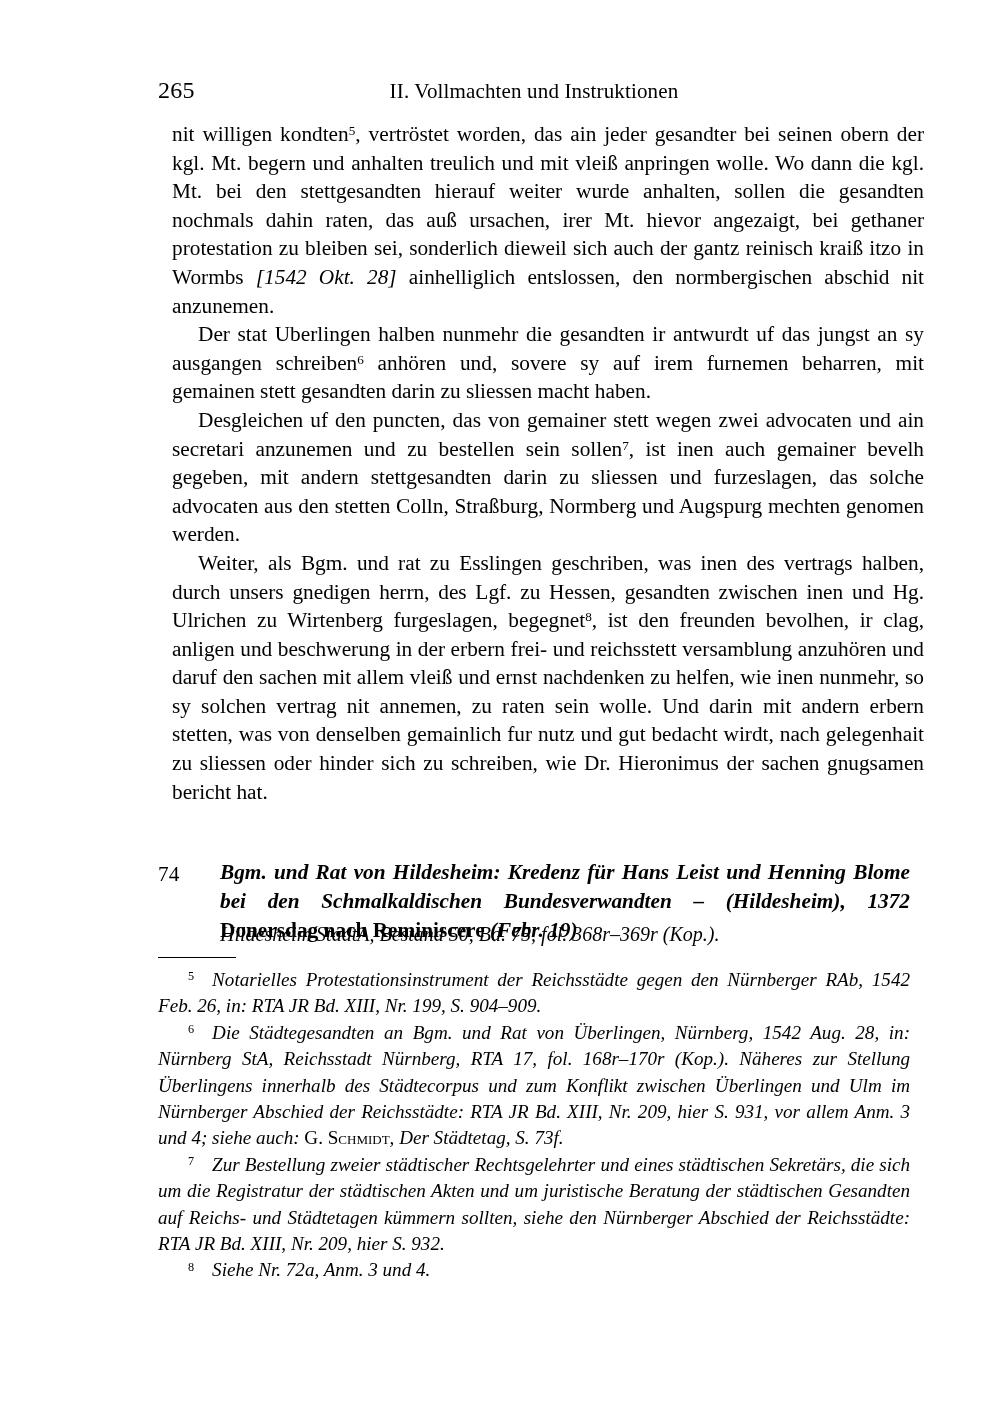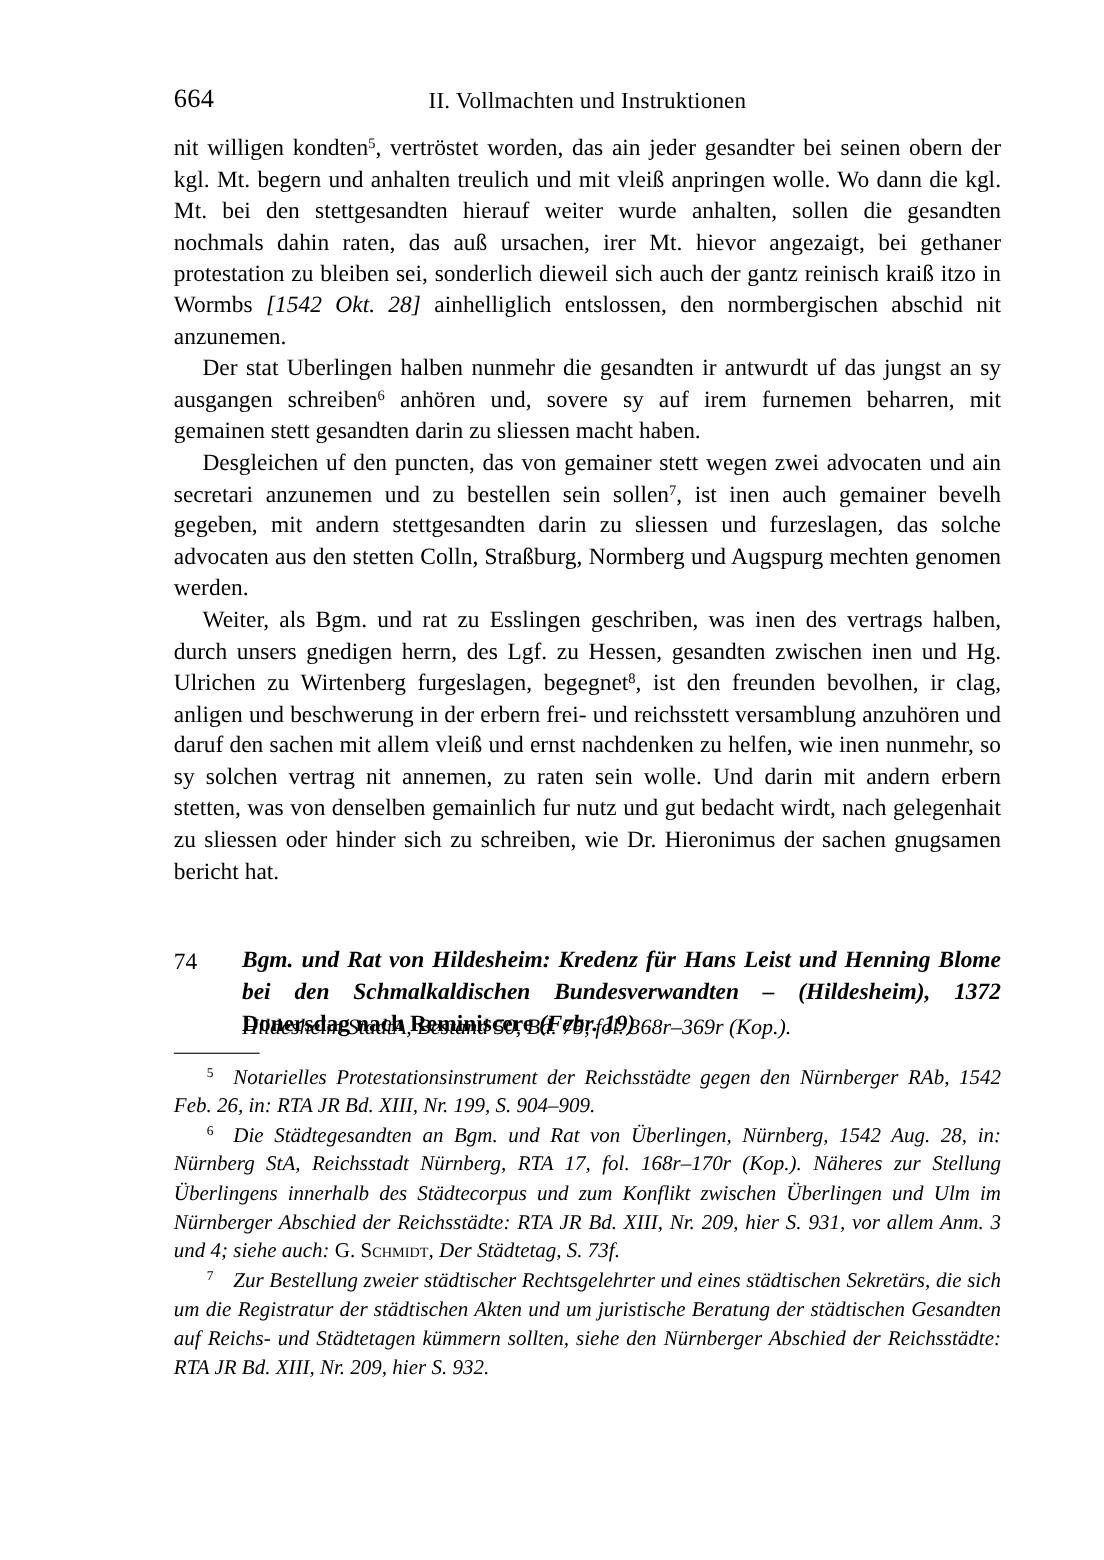--- a/index.html
+++ b/index.html
@@ -47,21 +47,21 @@
     width: 752px;
     text-align: center;
     font-size: 21px;
     line-height: 26px;
     letter-spacing: 0.15px;
   }
 
   
   .bodyblock {
     position: absolute;
-    left: 158px;
+    left: 172px;
     top: 120px;
     width: 752px;
   }
   p.para {
     margin: 0;
     font-size: 21.3px;
     line-height: 28.6px;
     text-align: justify;
     text-justify: inter-word;
     hyphens: none;
@@ -157,21 +157,21 @@
   p.fn.last {
     text-align: left;
   }
 </style>
 </head>
 <body>
 
 <div class="page">
 
   <div class="running-head">
-    <span class="folio">664</span>
+    <span class="folio">265</span>
     <span class="head-title">II. Vollmachten und Instruktionen</span>
   </div>
 
   <div class="bodyblock" id="body-block">
       <p class="para"><span>nit willigen kondten</span><sup>5</sup><span>, vertröstet worden, das ain jeder gesandter bei seinen obern der kgl. Mt. begern und anhalten treulich und mit vleiß anpringen wolle. Wo dann die kgl. Mt. bei den stettgesandten hierauf weiter wurde anhalten, sollen die gesandten nochmals dahin raten, das auß ursachen, irer Mt. hievor angezaigt, bei gethaner protestation zu bleiben sei, sonderlich dieweil sich auch der gantz reinisch kraiß itzo in Wormbs </span><span class="it">[1542 Okt. 28]</span><span> ainhelliglich entslossen, den normbergischen abschid nit anzunemen.</span></p>
       <p class="para indent"><span>Der stat Uberlingen halben nunmehr die gesandten ir antwurdt uf das jungst an sy ausgangen schreiben</span><sup>6</sup><span> anhören und, sovere sy auf irem furnemen beharren, mit gemainen stett gesandten darin zu sliessen macht haben.</span></p>
       <p class="para indent"><span>Desgleichen uf den puncten, das von gemainer stett wegen zwei advocaten und ain secretari anzunemen und zu bestellen sein sollen</span><sup>7</sup><span>, ist inen auch gemainer bevelh gegeben, mit andern stettgesandten darin zu sliessen und furzeslagen, das solche advocaten aus den stetten Colln, Straßburg, Normberg und Augspurg mechten genomen werden.</span></p>
       <p class="para indent"><span>Weiter, als Bgm. und rat zu Esslingen geschriben, was inen des vertrags halben, durch unsers gnedigen herrn, des Lgf. zu Hessen, gesandten zwischen inen und Hg. Ulrichen zu Wirtenberg furgeslagen, begegnet</span><sup>8</sup><span>, ist den freunden bevolhen, ir clag, anligen und beschwerung in der erbern frei- und reichsstett versamblung anzuhören und daruf den sachen mit allem vleiß und ernst nachdenken zu helfen, wie inen nunmehr, so sy solchen vertrag nit annemen, zu raten sein wolle. Und darin mit andern erbern stetten, was von denselben gemainlich fur nutz und gut bedacht wirdt, nach gelegenhait zu sliessen oder hinder sich zu schreiben, wie Dr. Hieronimus der sachen gnugsamen bericht hat.</span></p>
     </div>
 
@@ -181,15 +181,16 @@
   </div>
 
   <div class="archive-ref">Hildesheim StadtA, Bestand 50, Bd. 75, fol. 368r–369r (Kop.).</div>
 
   <div class="fn-rule"></div>
 
   <div class="footnotes" id="footnotes-block">
       <p class="fn"><span class="fn-marker">5</span><span class="it">Notarielles Protestationsinstrument der Reichsstädte gegen den Nürnberger RAb, 1542 Feb. 26, in: RTA JR Bd. XIII, Nr. 199, S. 904–909.</span></p>
       <p class="fn"><span class="fn-marker">6</span><span class="it">Die Städtegesandten an Bgm. und Rat von Überlingen, Nürnberg, 1542 Aug. 28, in: Nürnberg StA, Reichsstadt Nürnberg, RTA 17, fol. 168r–170r (Kop.). Näheres zur Stellung Überlingens innerhalb des Städtecorpus und zum Konflikt zwischen Überlingen und Ulm im Nürnberger Abschied der Reichsstädte: RTA JR Bd. XIII, Nr. 209, hier S. 931, vor allem Anm. 3 und 4; siehe auch: </span><span class="upright">G. </span><span class="smallcaps">Schmidt</span><span class="it">, Der Städtetag, S. 73f.</span></p>
       <p class="fn"><span class="fn-marker">7</span><span class="it">Zur Bestellung zweier städtischer Rechtsgelehrter und eines städtischen Sekretärs, die sich um die Registratur der städtischen Akten und um juristische Beratung der städtischen Gesandten auf Reichs- und Städtetagen kümmern sollten, siehe den Nürnberger Abschied der Reichsstädte: RTA JR Bd. XIII, Nr. 209, hier S. 932.</span></p>
+      <p class="fn last"><span class="fn-marker">8</span><span class="it">Siehe Nr. 72a, Anm. 3 und 4.</span></p>
     </div>
 
 </div>
 
 </body></html>

